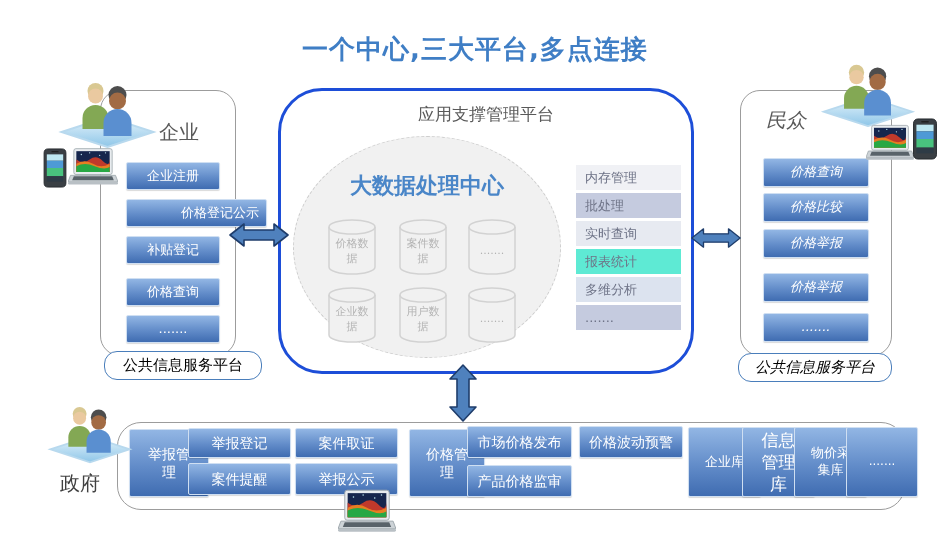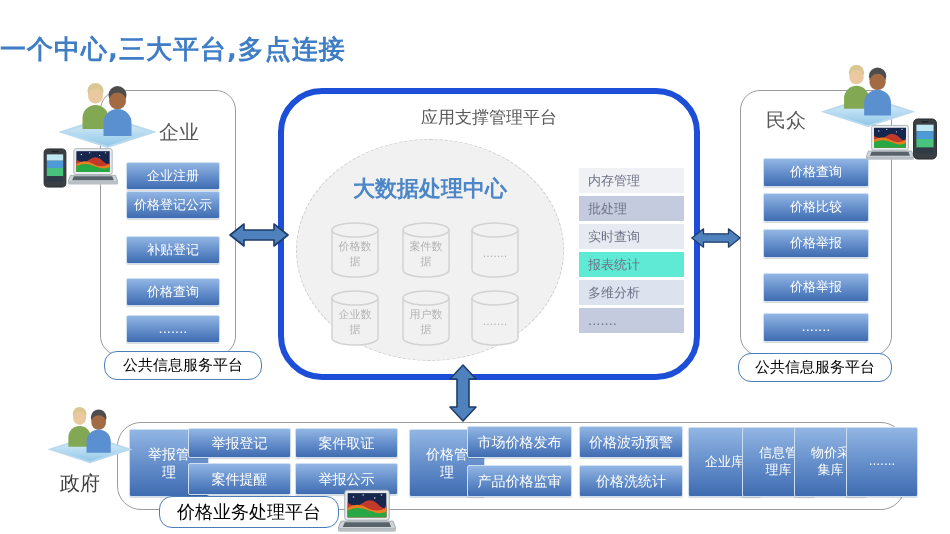--- a/index.html
+++ b/index.html
@@ -1,22 +1,22 @@
 <!DOCTYPE html>
 <html><head>
 <meta charset="utf-8">
 <style>
   html,body{margin:0;padding:0;background:#fff;}
   .canvas{position:relative;width:950px;height:534px;background:#fff;overflow:hidden;
           font-family:"DejaVu Sans","Liberation Sans",sans-serif;}
   .abs{position:absolute;}
-  .title{left:0;right:0;top:32px;font-size:26px;font-weight:bold;
+  .title{left:0;right:0;top:32px;text-align:center;font-size:26px;font-weight:bold;
          color:#3f7ec5;letter-spacing:1px;}
   .panel{border:1.5px solid #9c9c9c;border-radius:20px;background:#fff;}
-  .panel-center{border:6px solid #1d4ed8;border-radius:44px;background:#fff;}
+  .panel-center{border:3px solid #1d4ed8;border-radius:44px;background:#fff;}
   .user-label{font-size:20px;color:#595959;}
   .btn{display:flex;align-items:center;justify-content:center;text-align:center;color:#fff;
        background:linear-gradient(180deg,#92b6e4 0%,#628cc9 55%,#3f6cb1 100%);
        border:1px solid #cfdff2;border-radius:2px;font-size:13px;line-height:1.3;
        box-shadow:0 1px 1px rgba(0,0,0,.15);}
   .btn.wrap{word-break:break-all;padding:2px 16px;}
   .plat-label{display:flex;align-items:center;justify-content:center;border:1.5px solid #4a7ebb;
        border-radius:13px;background:#fff;color:#000000;font-size:15px;z-index:5;}
   .big-label{font-size:18px;}
   .center-title{left:0;right:0;top:12px;text-align:center;font-size:17px;color:#595959;}
@@ -85,21 +85,21 @@
   </defs>
 </svg>
 
 <div class="canvas">
 
   <div class="abs title">一个中心,三大平台,多点连接</div>
 
   <div class="abs panel" style="left:100px;top:90px;width:134px;height:264px;">
     <div class="abs user-label" style="left:58px;top:28px;">企业</div>
     <div class="abs btn" style="left:25px;top:71px;width:92px;height:26px;">企业注册</div>
-    <div class="abs btn" style="left:25px;top:100px;width:92px;height:26px;">价格登记公示</div>
+    <div class="abs btn" style="left:25px;top:108px;width:92px;height:26px;padding-left:47px;">价格登记公示</div>
     <div class="abs btn" style="left:25px;top:145px;width:92px;height:26px;">补贴登记</div>
     <div class="abs btn" style="left:25px;top:187px;width:92px;height:26px;">价格查询</div>
     <div class="abs btn" style="left:25px;top:224px;width:92px;height:26px;">.......</div>
     <div class="abs plat-label" style="left:3px;top:260px;width:156px;height:27px;">公共信息服务平台</div>
   </div>
   <svg class="abs" style="left:55px;top:76px;width:105px;height:72px;" viewBox="0 0 104 72">
       <use href="#people"></use>
     </svg>
   <svg class="abs" style="left:42px;top:148px;width:26px;height:40px;" viewBox="0 0 26 44">
       <use href="#phone"></use>
@@ -160,21 +160,21 @@
     <div class="abs" style="left:295px;top:74px;">
       <div class="svc">内存管理</div>
       <div class="svc">批处理</div>
       <div class="svc">实时查询</div>
       <div class="svc">报表统计</div>
       <div class="svc">多维分析</div>
       <div class="svc">.......</div>
     </div>
   </div>
 
-  <div class="abs panel" style="left:740px;top:90px;width:150px;height:264px;">
+  <div class="abs panel" style="left:740px;top:90px;width:150px;height:264px;font-style:italic;">
     <div class="abs user-label" style="left:25px;top:16px;">民众</div>
     <div class="abs btn" style="left:22px;top:67px;width:104px;height:27px;">价格查询</div>
     <div class="abs btn" style="left:22px;top:102px;width:104px;height:27px;">价格比较</div>
     <div class="abs btn" style="left:22px;top:138px;width:104px;height:27px;">价格举报</div>
     <div class="abs btn" style="left:22px;top:182px;width:104px;height:27px;">价格举报</div>
     <div class="abs btn" style="left:22px;top:222px;width:104px;height:27px;">.......</div>
     <div class="abs plat-label" style="left:-3px;top:262px;width:152px;height:27px;">公共信息服务平台</div>
   </div>
   <svg class="abs" style="left:818px;top:58px;width:100px;height:69px;" viewBox="0 0 104 72">
       <use href="#people"></use>
@@ -205,26 +205,24 @@
   <div class="abs panel" style="left:117px;top:422px;width:786px;height:86px;border-radius:24px;">
     <div class="abs btn wrap" style="left:11px;top:6px;width:46px;height:62px;font-size:14px;">举报管理</div>
     <div class="abs btn" style="left:70px;top:5px;width:101px;height:28px;font-size:14px;">举报登记</div>
     <div class="abs btn" style="left:70px;top:40px;width:101px;height:30px;font-size:14px;">案件提醒</div>
     <div class="abs btn" style="left:177px;top:5px;width:101px;height:28px;font-size:14px;">案件取证</div>
     <div class="abs btn" style="left:177px;top:40px;width:101px;height:30px;font-size:14px;">举报公示</div>
     <div class="abs btn wrap" style="left:291px;top:6px;width:42px;height:62px;font-size:14px;">价格管理</div>
     <div class="abs btn" style="left:349px;top:3px;width:103px;height:30px;font-size:14px;">市场价格发布</div>
     <div class="abs btn" style="left:349px;top:42px;width:103px;height:30px;font-size:14px;">产品价格监审</div>
     <div class="abs btn" style="left:461px;top:3px;width:102px;height:30px;font-size:14px;">价格波动预警</div>
-    <div class="abs btn" style="left:461px;top:42px;width:102px;height:30px;font-size:14px;">价格洗统计</div>
     <div class="abs btn wrap" style="left:570px;top:4px;width:39px;height:64px;font-size:13px;">企业库</div>
-    <div class="abs btn wrap" style="left:624px;top:4px;width:39px;height:64px;font-size:13px;">信息管理库</div>
+    <div class="abs btn wrap" style="left:624px;top:4px;width:39px;height:64px;font-size:17px;">信息管理库</div>
     <div class="abs btn wrap" style="left:676px;top:4px;width:39px;height:64px;font-size:13px;">物价采集库</div>
     <div class="abs btn wrap" style="left:728px;top:4px;width:38px;height:64px;font-size:12px;">.......</div>
-    <div class="abs plat-label big-label" style="left:41px;top:73px;width:178px;height:30px;">价格业务处理平台</div>
   </div>
   <svg class="abs" style="left:45px;top:400px;width:90px;height:64px;" viewBox="0 0 104 72">
       <use href="#people"></use>
     </svg>
   <div class="abs user-label" style="left:60px;top:470px;color:#404040;">政府</div>
   <svg class="abs" style="left:338px;top:489px;width:58px;height:45px;" viewBox="0 0 60 46">
       <use href="#laptop"></use>
     </svg>
 
 </div>

